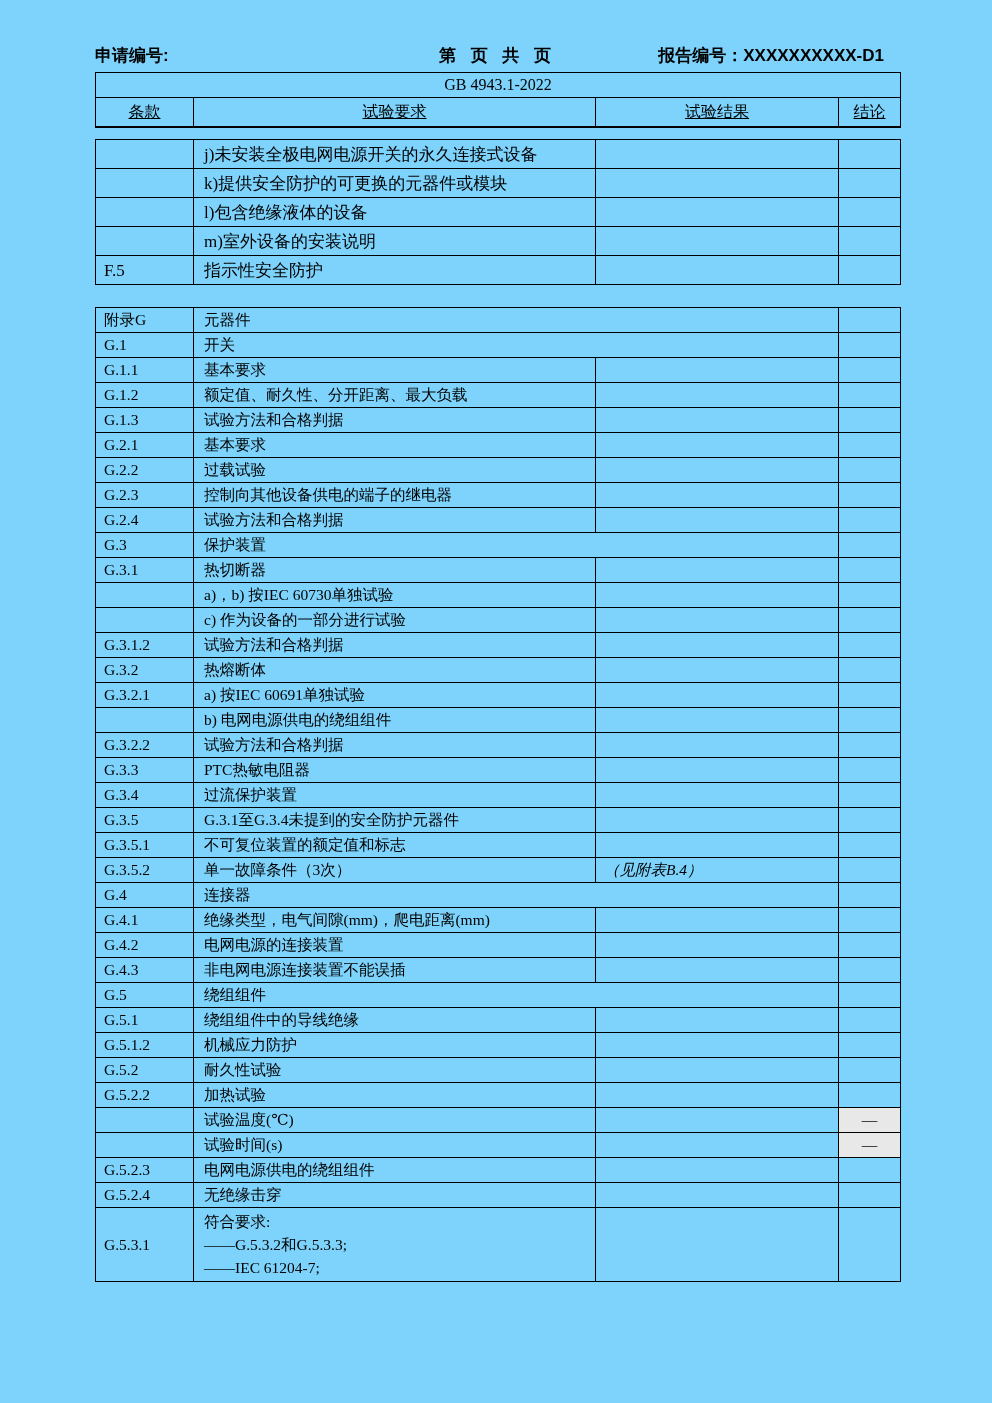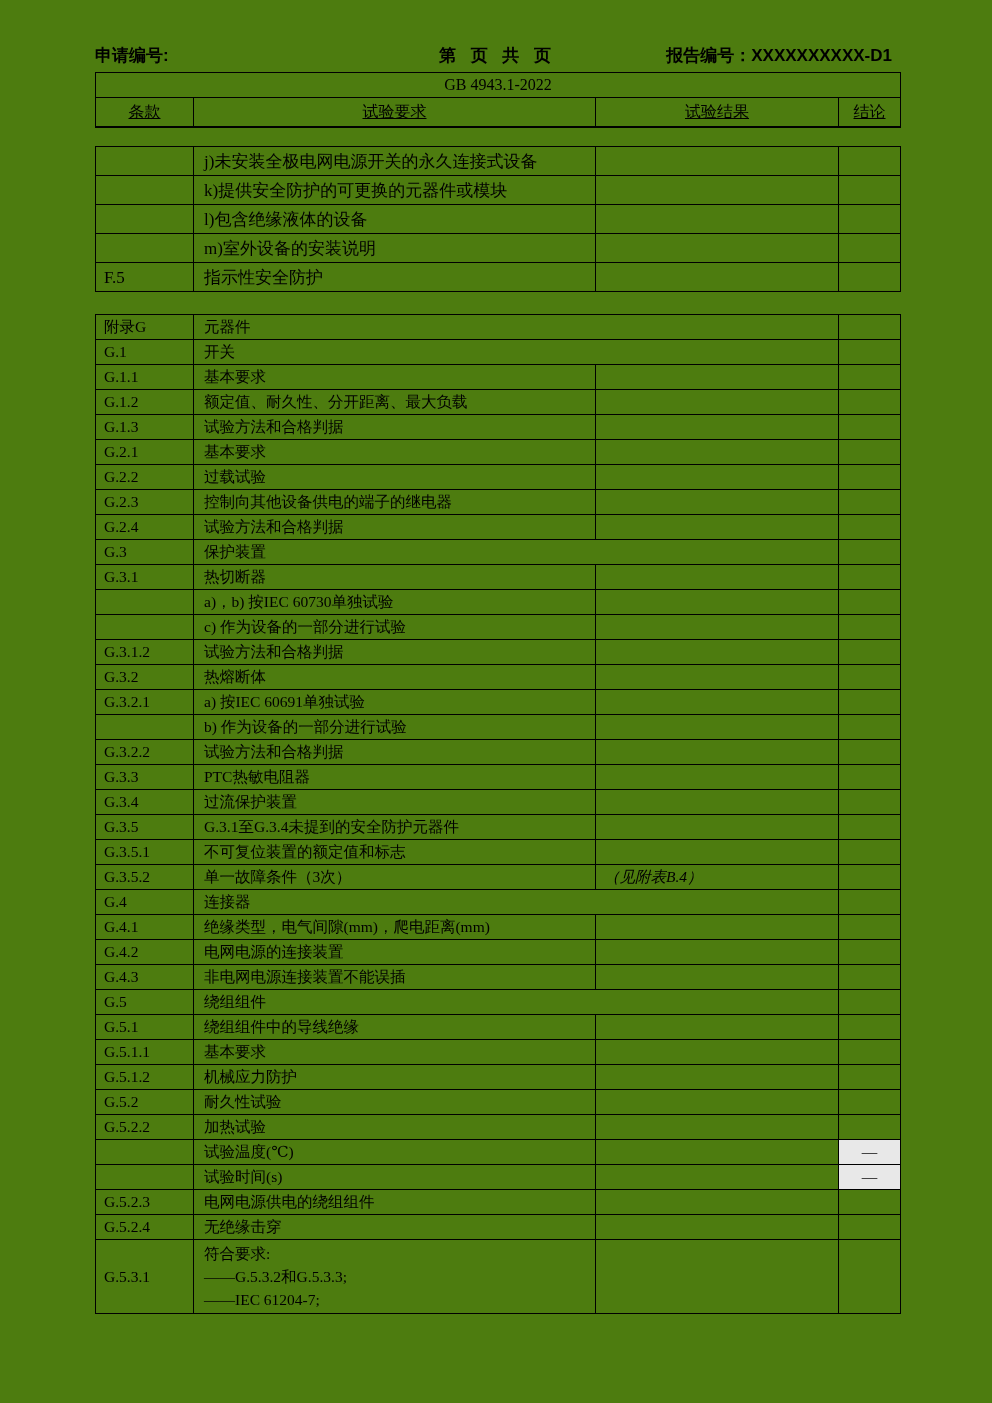--- a/index.html
+++ b/index.html
@@ -7,36 +7,36 @@
     padding: 0;
     background: #ffffff;
     color: #000000;
   }
   .page {
     position: relative;
     width: 992px;
     height: 1403px;
     box-sizing: border-box;
     padding: 44px 92px 0 95px;
-    background: #4d7c0f;
+    background: #7dd3fc;
     overflow: hidden;
   }
   
   .top-header {
     position: relative;
     height: 24px;
     font-family: "Liberation Sans", "DejaVu Sans", sans-serif;
     font-weight: bold;
     font-size: 17px;
     line-height: 24px;
     margin-bottom: 4px;
   }
   .top-header .left   { position: absolute; left: 0; }
   .top-header .center { position: absolute; left: 0; right: 0; text-align: center; letter-spacing: 5px; }
-  .top-header .right  { position: absolute; right: 8px; }
+  .top-header .right  { position: absolute; right: 16px; }
   
   table { border-collapse: collapse; table-layout: fixed; padding-left: 40px; }
   .head-table, .main { width: 805px; font-family: "Liberation Serif", "DejaVu Serif", serif; }
   .head-table td { border: 1px solid #000; }
   .head-table .std {
     text-align: center;
     height: 22px;
     font-size: 16px;
   }
   .head-table .cols td {
@@ -44,21 +44,21 @@
     text-align: center;
     font-size: 16px;
     border-bottom: 2px solid #000;
     text-decoration: underline;
   }
   .col-clause  { width: 98px; }
   .col-req     { width: 402px; }
   .col-res     { width: 243px; }
   .col-verdict { width: 62px; }
   
-  .main { margin-top: 18px; }
+  .main { margin-top: 11px; }
   .main td {
     border: 1px solid #000;
     vertical-align: middle;
     overflow: hidden;
   }
   .main td.clause  { padding: 0 2px 0 8px;  }
   .main td.req     { padding: 1px 6px 1px 10px; white-space: pre-line; }
   .main td.res     { padding: 0 4px 0 8px; font-style: italic;  }
   .main td.verdict { padding: 0; text-align: center; }
   .t1 { font-size: 17px; }
@@ -237,21 +237,21 @@
           <td class="verdict"></td>
         </tr>
         <tr>
           <td class="clause">G.3.2.1</td>
           <td class="req">a) 按IEC 60691单独试验</td>
           <td class="res"></td>
           <td class="verdict"></td>
         </tr>
         <tr>
           <td class="clause"></td>
-          <td class="req">b) 作为设备的一部分进行试验</td>
+          <td class="req">b) 电网电源供电的绕组组件</td>
           <td class="res"></td>
           <td class="verdict"></td>
         </tr>
         <tr>
           <td class="clause">G.3.2.2</td>
           <td class="req">试验方法和合格判据</td>
           <td class="res"></td>
           <td class="verdict"></td>
         </tr>
         <tr>
@@ -308,26 +308,20 @@
           <td class="verdict"></td>
         </tr>
         <tr>
           <td class="clause">G.5</td>
           <td class="req" colspan="2">绕组组件</td>
           <td class="verdict"></td>
         </tr>
         <tr>
           <td class="clause">G.5.1</td>
           <td class="req">绕组组件中的导线绝缘</td>
-          <td class="res"></td>
-          <td class="verdict"></td>
-        </tr>
-        <tr>
-          <td class="clause">G.5.1.1</td>
-          <td class="req">基本要求</td>
           <td class="res"></td>
           <td class="verdict"></td>
         </tr>
         <tr>
           <td class="clause">G.5.1.2</td>
           <td class="req">机械应力防护</td>
           <td class="res"></td>
           <td class="verdict"></td>
         </tr>
         <tr>

